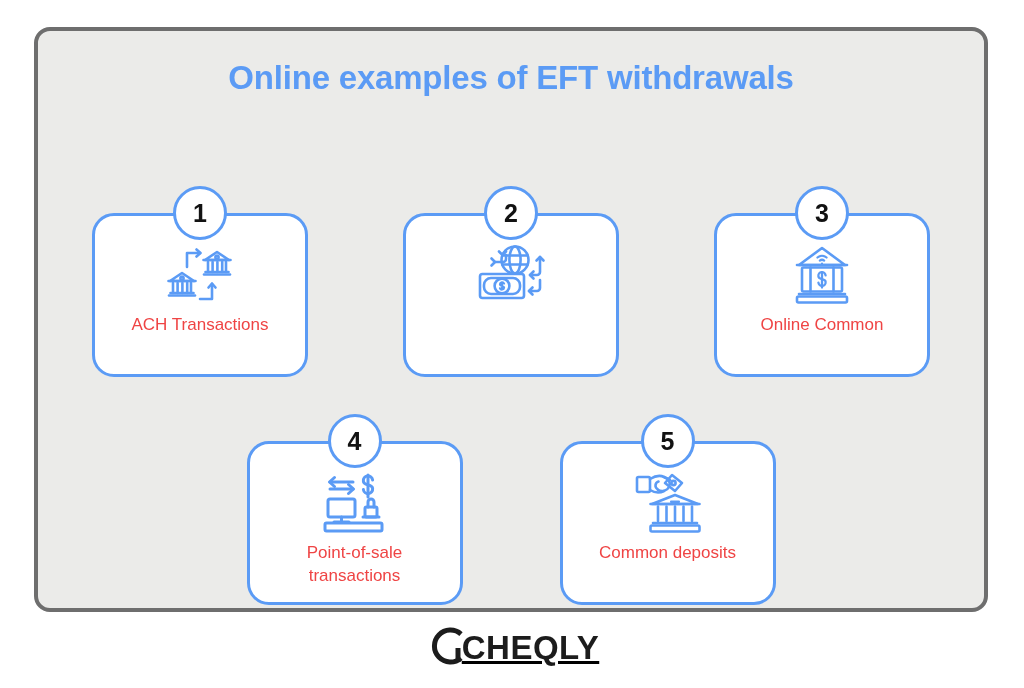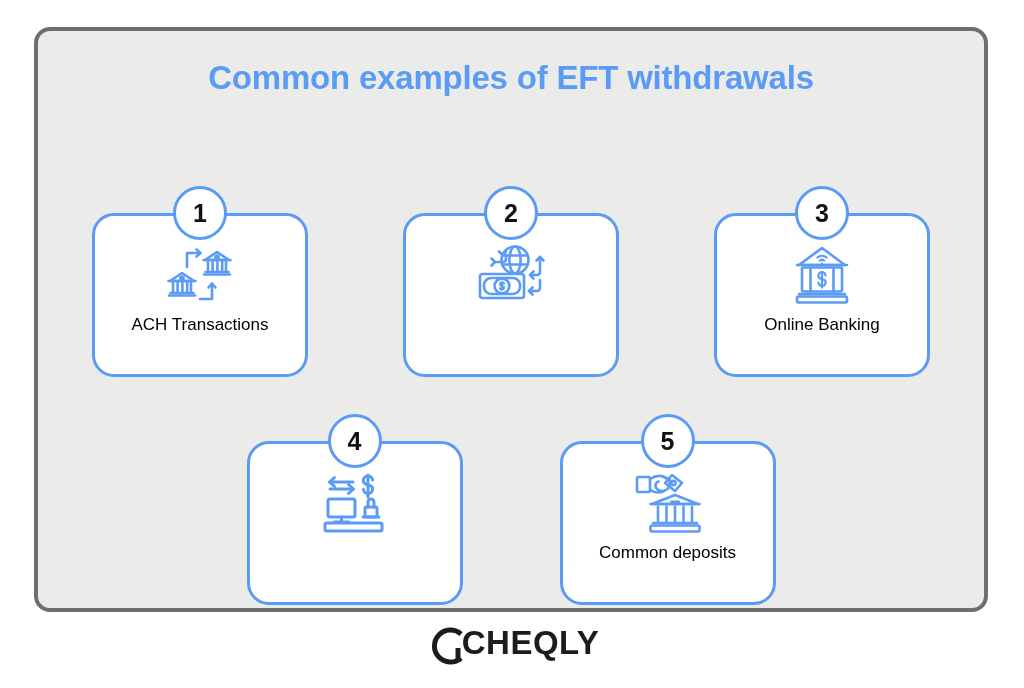--- a/index.html
+++ b/index.html
@@ -99,50 +99,51 @@
     align-items: center;
     justify-content: center;
   }
 
   .card-label {
     margin-top: 6px;
     padding: 0 10px;
     text-align: center;
     font-size: 17px;
     line-height: 1.35;
-    color: #000000;
+    color: #ef4444;
     white-space: pre-line;
   }
 
   
   .logo {
     position: absolute;
     left: 0;
     top: 624px;
     width: 100%;
     display: flex;
-    align-items: flex-start;
+    align-items: center;
     justify-content: center;
     gap: 0px;
+    text-decoration: underline;
   }
   .logo-mark { display: block; }
   .logo-text {
     font-size: 33px;
     font-weight: bold;
     color: #1c1c1c;
     letter-spacing: 0.5px;
     margin-left: -9px;
   }
 </style>
 </head>
 <body>
 
 <div class="panel">
 
-  <div class="title">Common examples of EFT withdrawals</div>
+  <div class="title">Online examples of EFT withdrawals</div>
 
   <div class="row row-1">
 
     <div class="card-wrap">
       <div class="card">
         <div class="icon-box">
           <svg width="72" height="64" viewBox="0 0 72 64" fill="none" stroke="#5b9bf5" stroke-width="2.6" stroke-linecap="round" stroke-linejoin="round">
 
             <g>
               <path d="M41 17 L53 9 L65 17 Z"></path>
@@ -219,21 +220,21 @@
             <rect x="11" y="24.5" width="40" height="24" rx="1.5"></rect>
             <path d="M19.5 24.5 V48.5 M42.5 24.5 V48.5"></path>
 
             <path d="M31 29.5 V44.5" stroke-width="2.3"></path>
             <path d="M34.6 32.3 a3.6 3.6 0 0 0 -7.2 .9 c0 3.8 7.2 1.9 7.2 5.6 a3.6 3.6 0 0 1 -7.2 .9" stroke-width="2.3"></path>
 
             <path d="M8 51 H54"></path>
             <rect x="6" y="53.5" width="50" height="6" rx="1.5"></rect>
           </svg>
         </div>
-        <div class="card-label">Online Banking</div>
+        <div class="card-label">Online Common</div>
       </div>
       <div class="badge">3</div>
     </div>
 
   </div>
 
   <div class="row row-2">
 
     <div class="card-wrap">
       <div class="card">
@@ -252,20 +253,22 @@
             <path d="M21.5 44 V49"></path>
             <path d="M14 49 H29"></path>
 
             <rect x="45" y="34" width="12" height="10" rx="1.5"></rect>
             <path d="M48 34 V29 a3 3 0 0 1 6 0 V34"></path>
             <path d="M43 44 H59"></path>
 
             <rect x="5" y="50" width="57" height="8" rx="1.5"></rect>
           </svg>
         </div>
+        <div class="card-label">Point-of-sale
+transactions</div>
       </div>
       <div class="badge">4</div>
     </div>
 
     <div class="card-wrap">
       <div class="card">
         <div class="icon-box">
           <svg width="68" height="64" viewBox="0 0 68 64" fill="none" stroke="#5b9bf5" stroke-width="2.6" stroke-linecap="round" stroke-linejoin="round">
 
             <rect x="3" y="6" width="13" height="15" rx="1.5"></rect>

